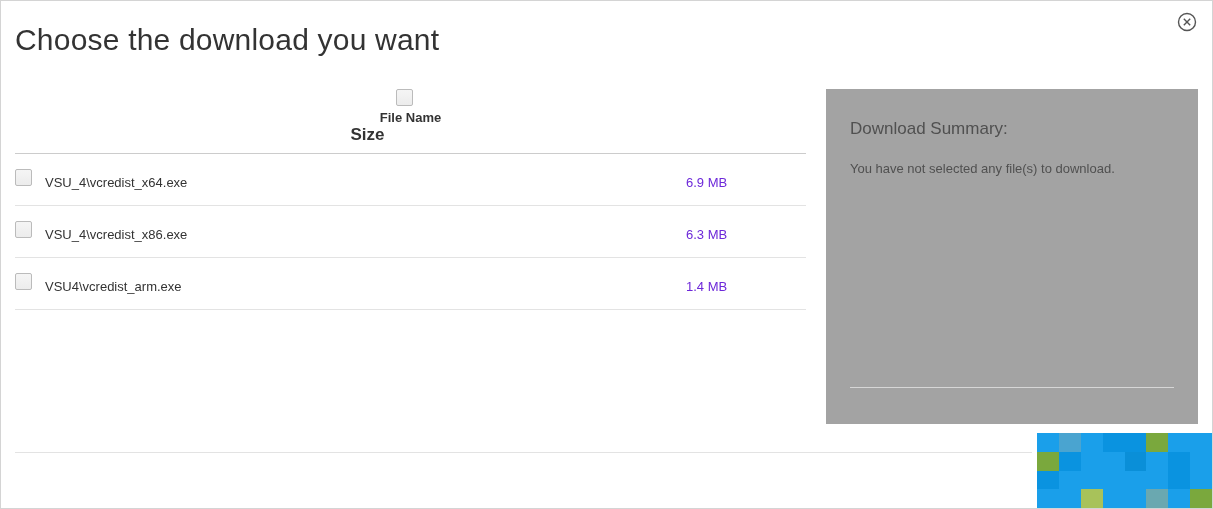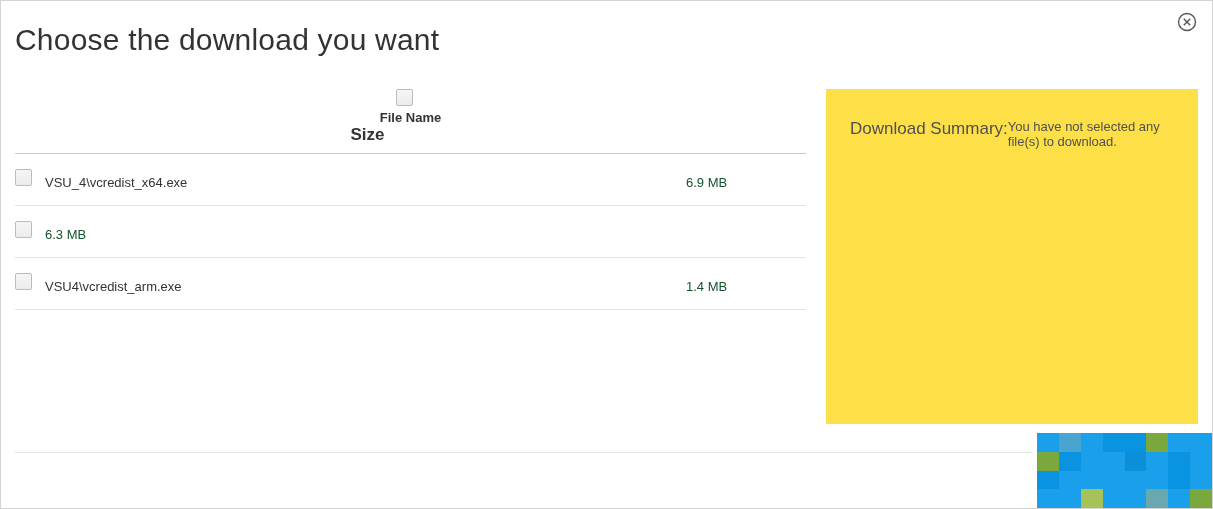--- a/index.html
+++ b/index.html
@@ -66,37 +66,37 @@
       border-bottom: 1px solid #e3e3e3;
     }
     .file-name {
       flex: 1;
       font-size: 13px;
       color: #333;
     }
     .file-size {
       width: 120px;
       font-size: 13px;
-      color: #14532d;
+      color: #6d28d9;
     }
     .checkbox {
       width: 17px;
       height: 17px;
       border: 1px solid #bbbbbb;
       background: linear-gradient(to bottom, #f5f5f5, #ececec);
       border-radius: 2px;
       cursor: pointer;
       display: inline-block;
     }
     .right-panel {
       width: 372px;
-      background: #fde047;
+      background: #a3a3a3;
       padding: 30px 24px 18px 24px;
       display: flex;
-      flex-direction: row;
+      flex-direction: column;
       min-height: 335px;
     }
     .summary-title {
       font-size: 17px;
       color: #505050;
       font-weight: 400;
       margin-bottom: 22px;
     }
     .summary-text {
       font-size: 13px;
@@ -159,20 +159,21 @@
         <span class="checkbox"></span>
       </div>
       <div class="file-name">VSU_4\vcredist_x64.exe</div>
       <div class="file-size">6.9 MB</div>
     </div>
 
     <div class="file-row">
       <div class="cb-cell">
         <span class="checkbox"></span>
       </div>
+      <div class="file-name">VSU_4\vcredist_x86.exe</div>
       <div class="file-size">6.3 MB</div>
     </div>
 
     <div class="file-row">
       <div class="cb-cell">
         <span class="checkbox"></span>
       </div>
       <div class="file-name">VSU4\vcredist_arm.exe</div>
       <div class="file-size">1.4 MB</div>
     </div>

